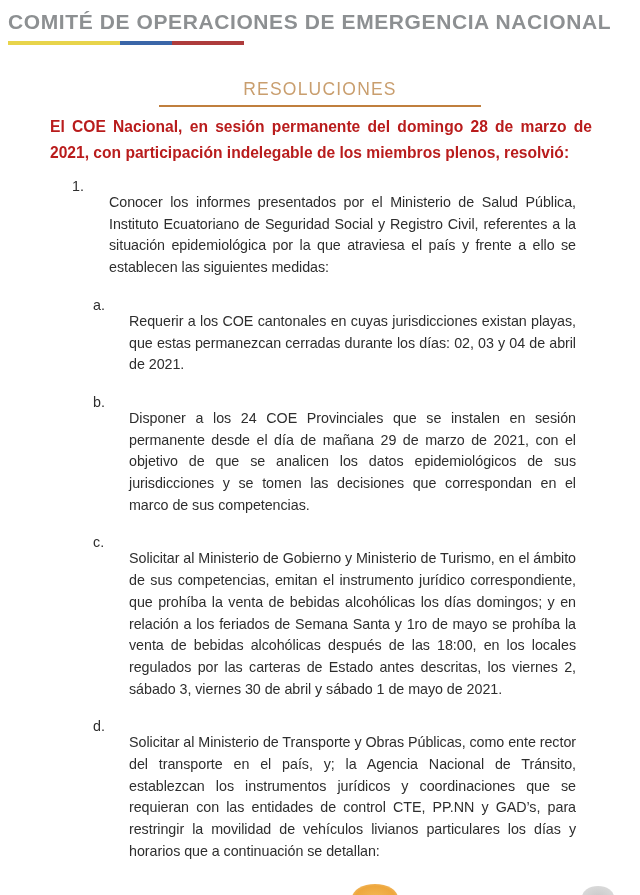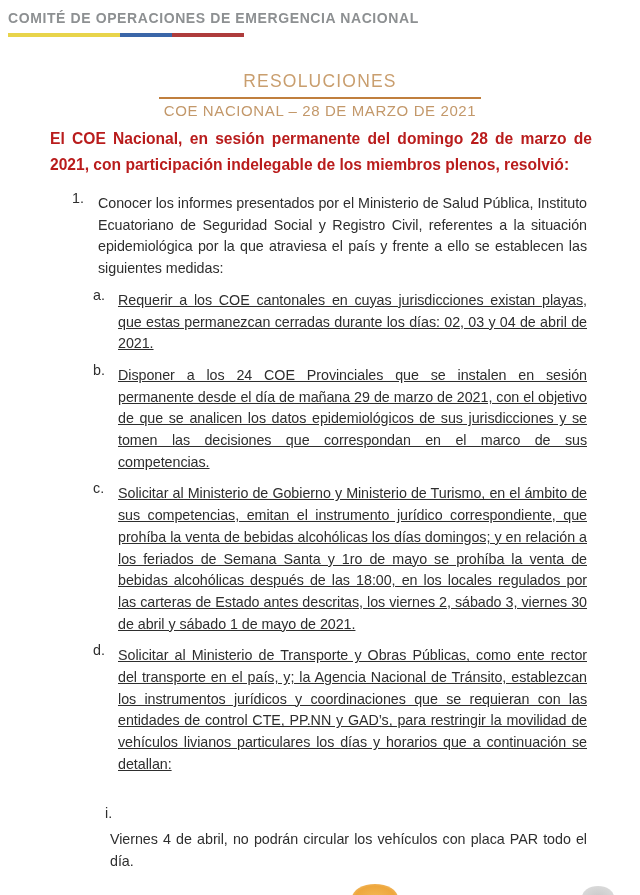--- a/index.html
+++ b/index.html
@@ -4,21 +4,21 @@
 <style>
   html,body{margin:0;padding:0;background:#fff;}
   .page{
     position:relative;width:640px;height:895px;overflow:hidden;
     background:#ffffff;font-family:"Liberation Sans",sans-serif;
     color:#2e2e2e;
   }
   
   .doc-header{padding:10px 0 0 8px;}
   .header-title{
-    color:#8d9092;font-size:14px;letter-spacing:.6px;font-weight:600;
+    color:#8d9092;font-size:21px;letter-spacing:.6px;font-weight:600;
   }
   .flag-bar{margin-top:7px;width:236px;height:3.5px;display:flex;}
   .flag-seg{height:100%;}
   .flag-yellow{width:112px;background:#e8d44b;}
   .flag-blue{width:52px;background:#3a66a8;}
   .flag-red{width:72px;background:#ae3c3c;}
   
   .title-block{text-align:center;margin-top:34px;}
   .doc-title{
     margin:0;color:#c99e6e;font-size:17.5px;font-weight:400;letter-spacing:1.2px;
@@ -27,29 +27,29 @@
   .doc-subtitle{
     margin:0;color:#c3986a;font-size:15px;font-weight:400;letter-spacing:.6px;
   }
   
   .content{margin:7px 48px 0 50px;}
   .intro{
     margin:0 0 11px 0;font-weight:bold;color:#b91c1c;
     font-size:15.6px;line-height:25.5px;text-align:justify;
   }
   .body-text{
-    font-size:14.3px;line-height:21.7px;text-align:justify;margin:5px;
+    font-size:14.3px;line-height:21.7px;text-align:justify;margin:16px;
     color:#2e2e2e;letter-spacing:-0.05px;
   }
   .res-row{display:flex;margin-left:22px;}
   .res-marker{flex:none;width:21px;font-size:14.3px;line-height:21.7px;color:#2e2e2e;}
   .res-body{flex:1;min-width:0;}
   .sub-row{display:flex;}
   .sub-marker{flex:none;width:20px;font-size:14.3px;line-height:21.7px;color:#2e2e2e;}
-  .sub-body{flex:1;min-width:0;text-decoration:underline;}
+  .sub-body{flex:1;min-width:0;}
   .roman-list{margin-top:22px;margin-left:12px;}
   .roman-row{display:flex;}
   .roman-marker{flex:none;width:55px;font-size:14.3px;line-height:21.7px;color:#2e2e2e;}
   .roman-body{flex:1;min-width:0;}
   
   .partial-logo{position:absolute;border-radius:50%;}
   .logo-sun{left:352px;top:884px;width:46px;height:28px;
     background:radial-gradient(ellipse at center,#f3b44a 0%,#eda232 60%,#f6cf8f 100%);
     opacity:.95;}
   .logo-gray{left:582px;top:886px;width:32px;height:22px;
@@ -66,21 +66,20 @@
     <div class="flag-bar">
       <span class="flag-seg flag-yellow"></span>
       <span class="flag-seg flag-blue"></span>
       <span class="flag-seg flag-red"></span>
     </div>
   </header>
 
   <section class="title-block">
     <h1 class="doc-title">RESOLUCIONES</h1>
     <div class="title-rule"></div>
-    <h2 class="doc-subtitle">COE NACIONAL – 28 DE MARZO DE 2021</h2>
   </section>
 
   <main class="content">
 
     <p class="intro">El COE Nacional, en sesión permanente del domingo 28 de marzo de 2021, con participación indelegable de los miembros plenos, resolvió:</p>
 
     <div class="res-row">
       <span class="res-marker">1.</span>
       <div class="res-body">
 

